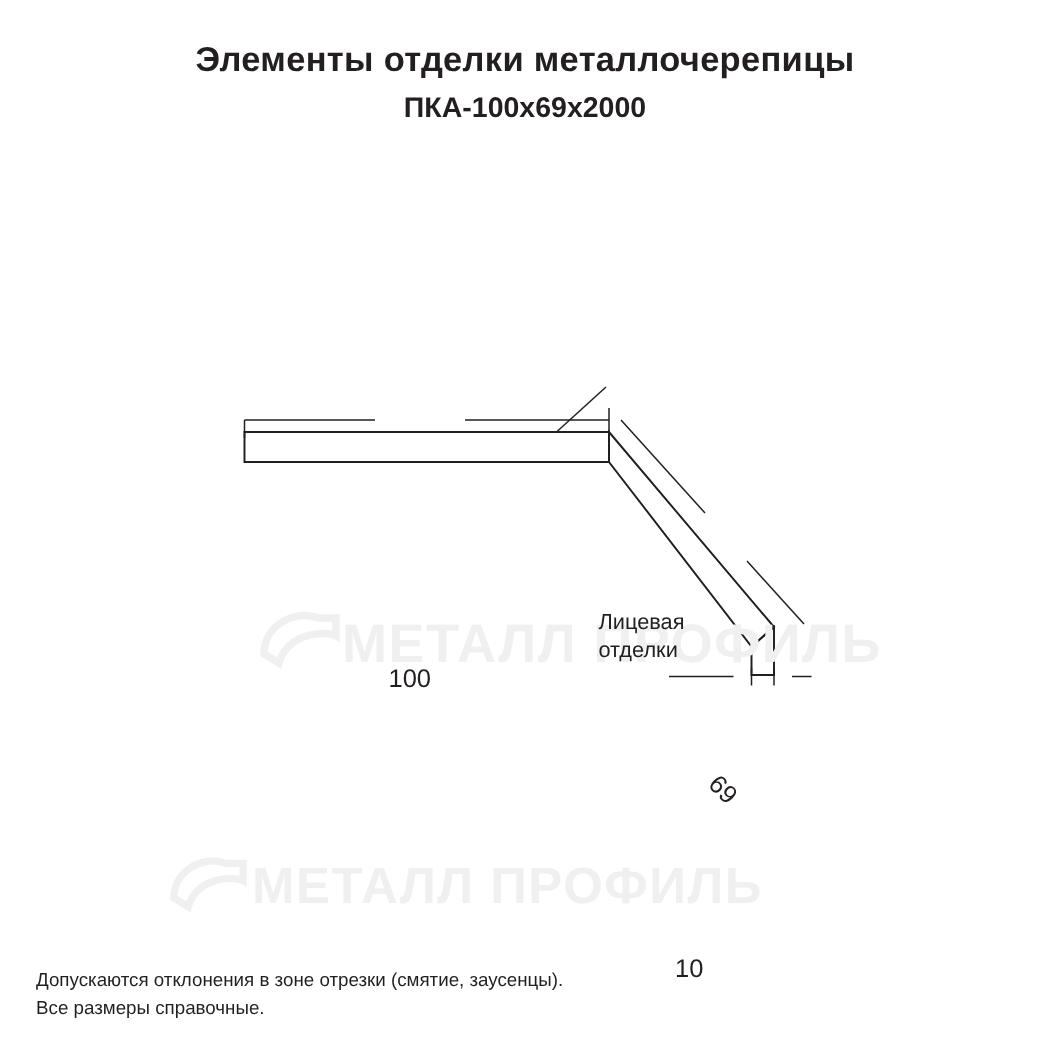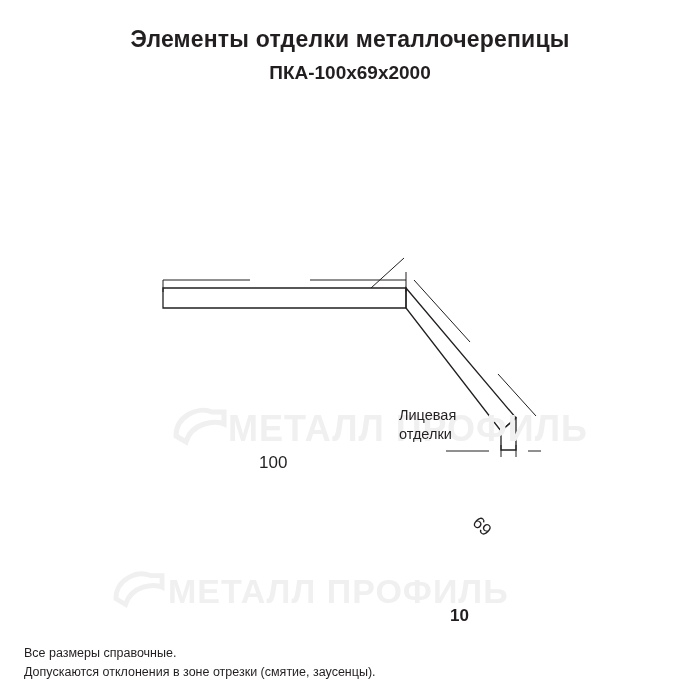--- a/index.html
+++ b/index.html
@@ -82,23 +82,23 @@
     pointer-events: none;
     user-select: none;
   }
 
   .label {
     position: absolute;
     font-size: 17px;
     color: #231f20;
     white-space: nowrap;
   }
-  .label-100 { top: 273px; left: 259px; }
+  .label-100 { top: 263px; left: 259px; }
   .label-69  { top: 333px; left: 482px; transform: rotate(45deg); transform-origin: left top; }
-  .label-10  { top: 426px; left: 450px; font-weight: bold; }
+  .label-10  { top: 456px; left: 450px; }
   .label-face {
     top: 226px;
     left: 399px;
     font-size: 14.5px;
     line-height: 19px;
     text-align: left;
   }
 
   .footer {
     position: absolute;
@@ -175,17 +175,17 @@
 
     
     <div class="label label-face">
       <span>Лицевая</span><br>
       <span>отделки</span>
     </div>
 
   </div>
 
   <div class="footer">
+    <p>Допускаются отклонения в зоне отрезки (смятие, заусенцы).</p>
     <p>Все размеры справочные.</p>
-    <p>Допускаются отклонения в зоне отрезки (смятие, заусенцы).</p>
   </div>
 
 </div>
 
 </body></html>

